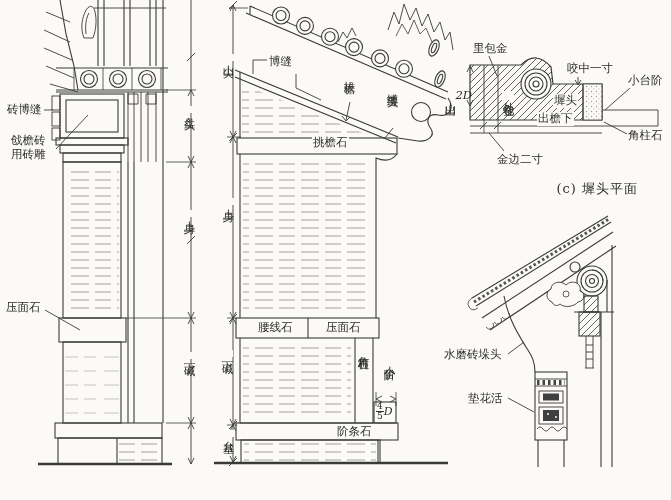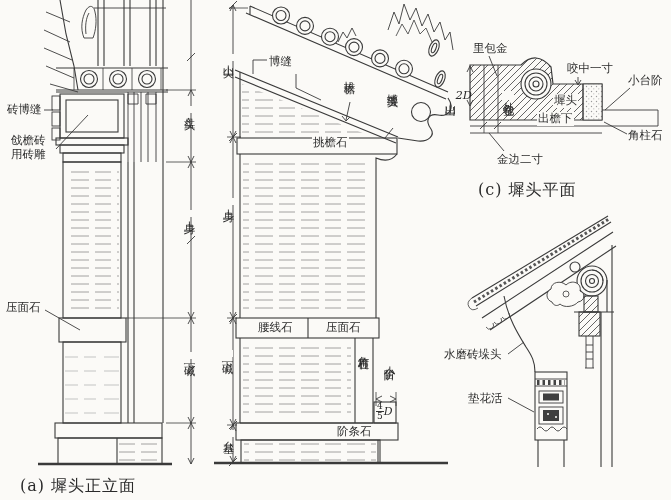--- a/index.html
+++ b/index.html
@@ -5,21 +5,21 @@
   html,body{margin:0;padding:0;}
   body{background:#ffffff;}
   .fig{position:relative;width:671px;height:500px;background:#fbfaf7;overflow:hidden;
        font-family:"DejaVu Serif","Liberation Serif",serif;color:#2b2b2b;}
   .art{position:absolute;left:0;top:0;width:671px;height:500px;}
   .art g{stroke:#3a3a3a;fill:none;stroke-width:1.1;stroke-linecap:butt;}
   .hl{position:absolute;font-size:11.5px;line-height:1.2;background:#fbfaf7;padding:0 1px;white-space:nowrap;}
   .vl{position:absolute;writing-mode:vertical-rl;text-orientation:upright;font-size:11.5px;
       line-height:1;letter-spacing:1.5px;background:#fbfaf7;padding:2px 0;}
   .two{white-space:normal;width:44px;}
-  .cap{position:absolute;font-size:16px;text-align:left;background:transparent;letter-spacing:1px;}
+  .cap{position:absolute;font-size:13px;text-align:right;background:transparent;letter-spacing:1px;}
   .frac{display:inline-flex;flex-direction:column;align-items:center;font-size:9px;line-height:1.05;vertical-align:middle;}
   .frac .den{border-top:1px solid #333;padding:0 1px;}
   .dvar{font-style:italic;font-size:11px;}
   .stack{display:flex;align-items:center;line-height:1.15;}
   .it{font-style:italic;}
 </style>
 </head>
 <body>
 
 <div class="fig">
@@ -199,21 +199,20 @@
 
   <div class="hl" style="left:6px;top:103px;">砖博缝</div>
   <div class="hl two" style="left:10px;top:134px;background:transparent;">
     <span>戗檐砖</span><br>
     <span>用砖雕</span>
   </div>
   <div class="hl" style="left:5px;top:301px;">压面石</div>
   <div class="vl" style="left:183px;top:106px;">盘头</div>
   <div class="vl" style="left:183px;top:210px;">上身</div>
   <div class="vl" style="left:183px;top:352px;">下碱</div>
-  <div class="cap" style="left:20px;top:476px;width:155px;">(a) 墀头正立面</div>
 
   <div class="vl" style="left:222px;top:54px;">山尖</div>
   <div class="hl" style="left:268px;top:55px;background:transparent;">博缝</div>
   <div class="vl" style="left:343px;top:70px;background:transparent;">拔檐</div>
   <div class="vl" style="left:386px;top:82px;background:transparent;">博缝头</div>
   <div class="hl" style="left:312px;top:136px;">挑檐石</div>
   <div class="vl" style="left:222px;top:198px;">上身</div>
   <div class="hl" style="left:257px;top:321px;">腰线石</div>
   <div class="hl" style="left:325px;top:321px;">压面石</div>
   <div class="vl" style="left:221px;top:350px;">下碱</div>

